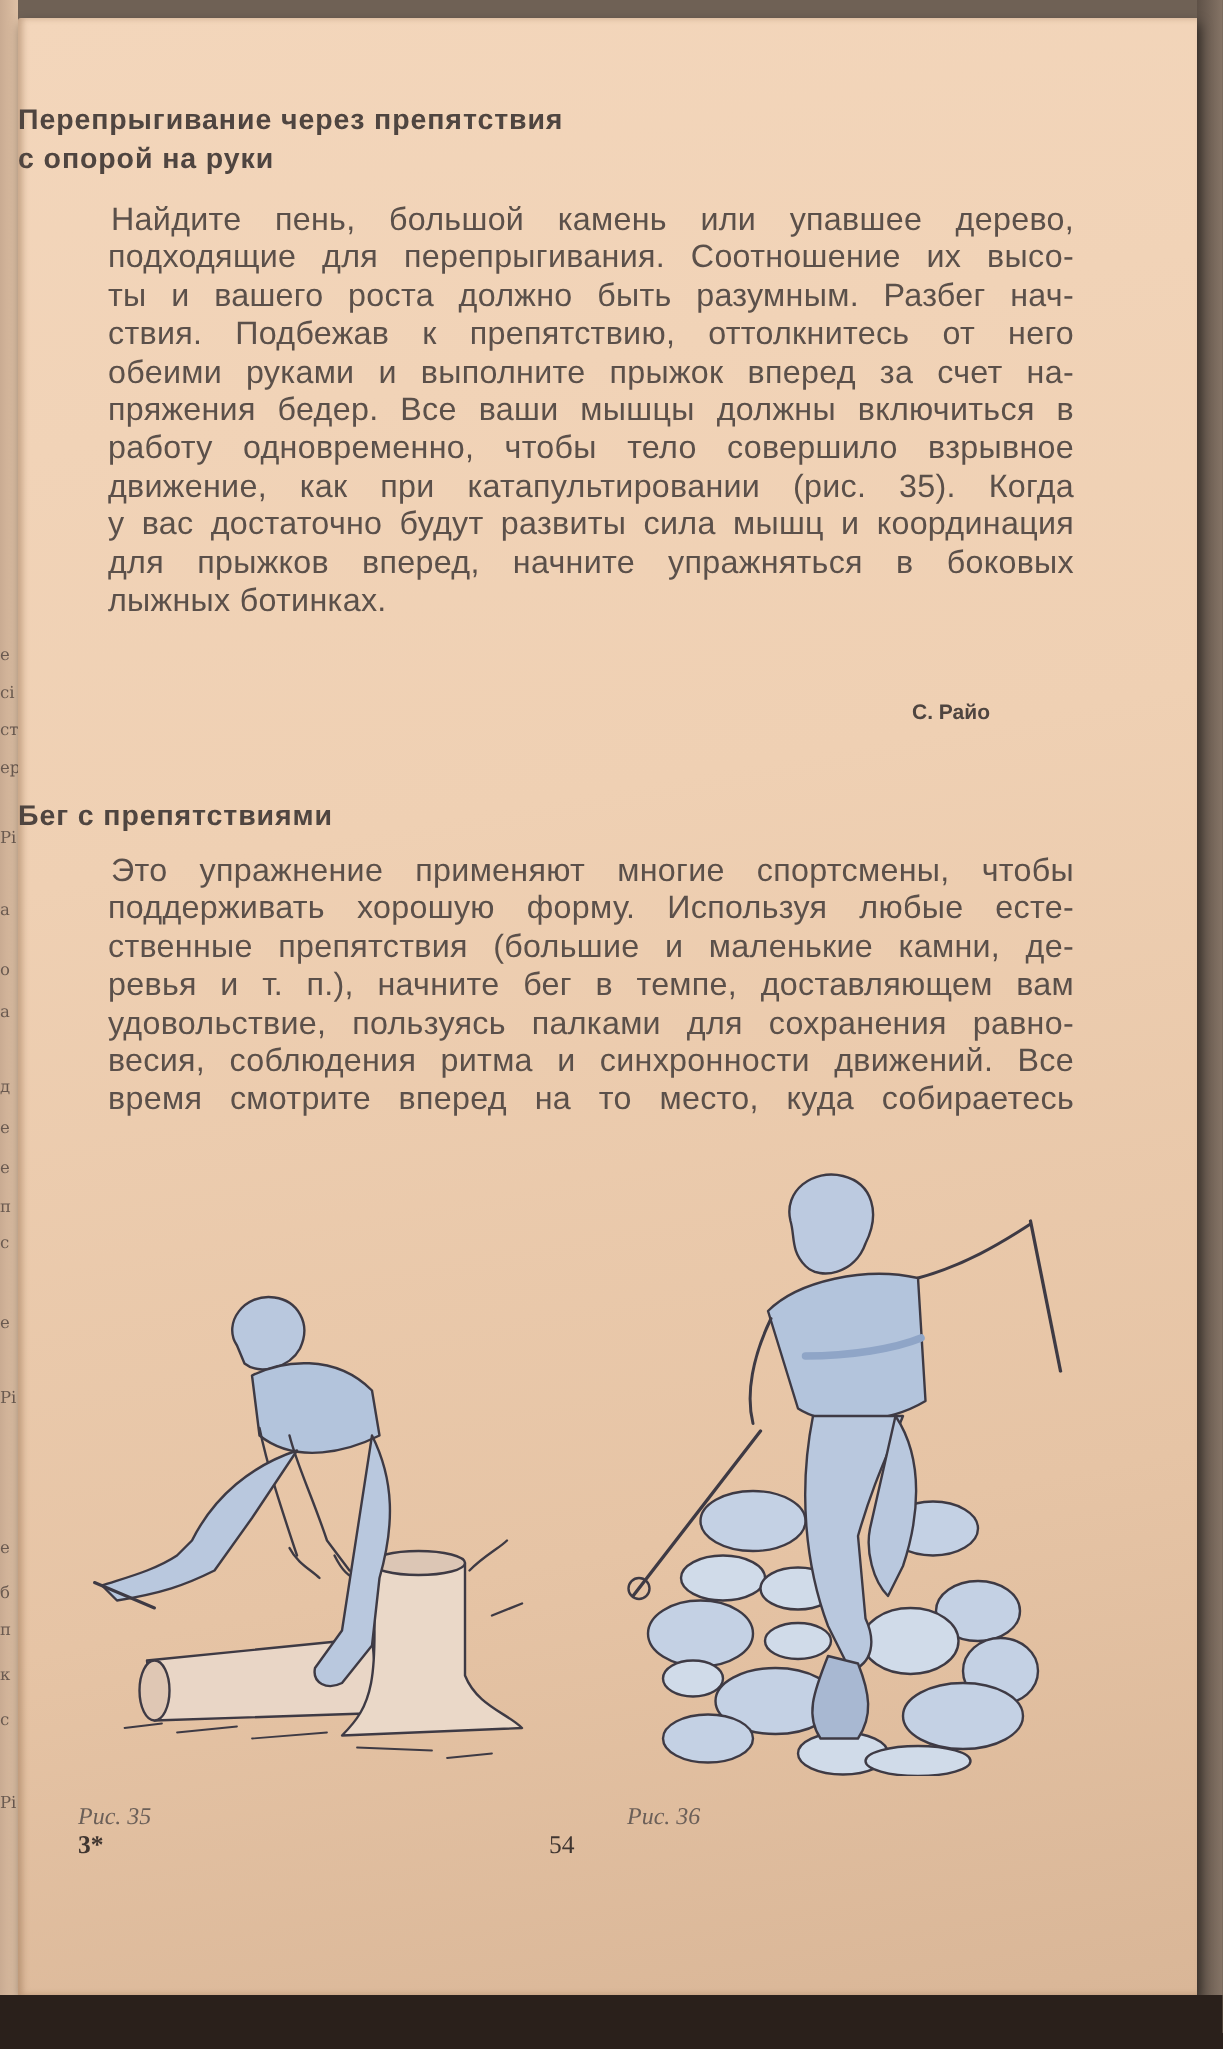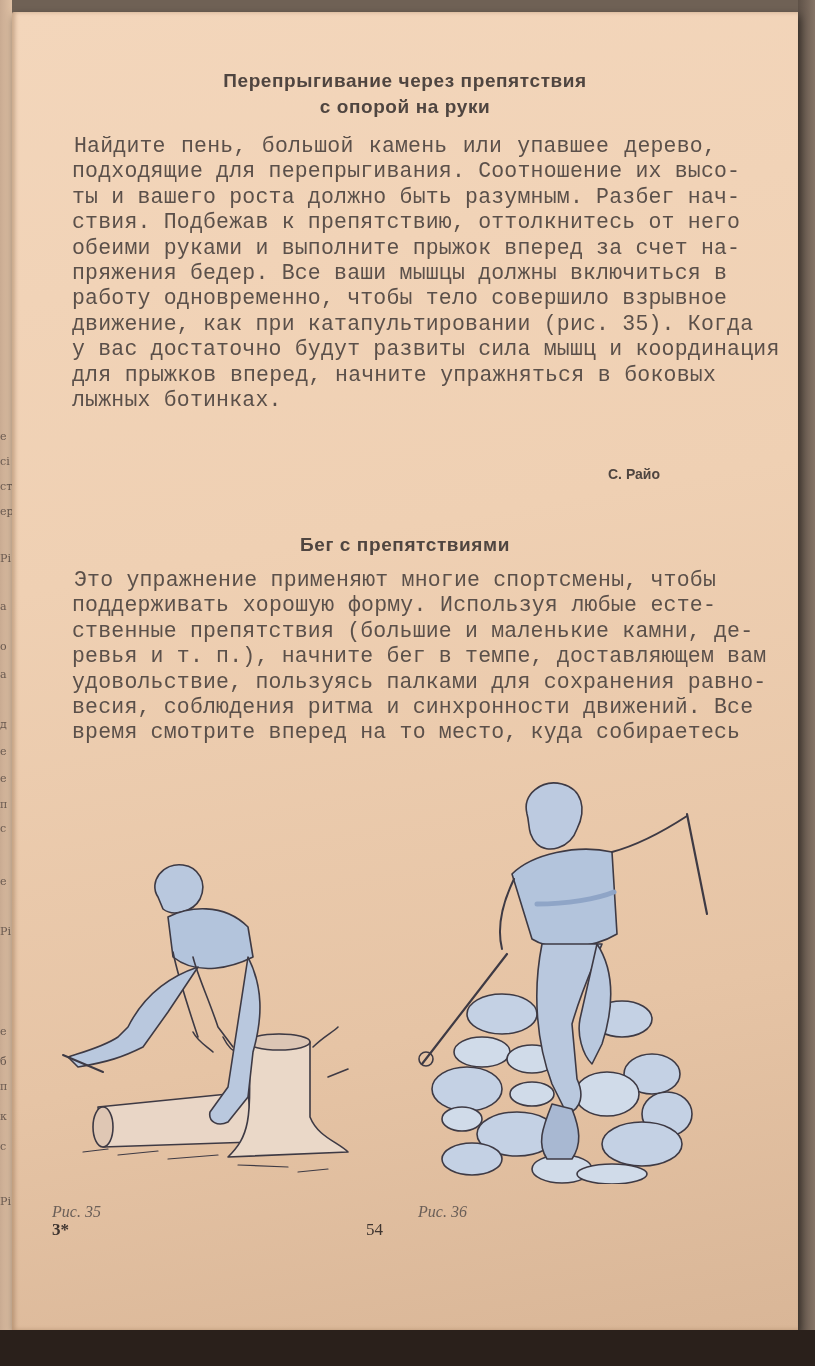--- a/index.html
+++ b/index.html
@@ -25,28 +25,28 @@
     }
     .bottom-shadow {
       position: absolute; left: 0; top: 1330px; width: 815px; height: 36px;
       background: #2a201b;
     }
     .right-edge {
       position: absolute; left: 798px; top: 0; width: 17px; height: 1366px;
       background: linear-gradient(to right, #5e5147, #857466);
     }
     .section-title {
-      position: absolute; left: 0; width: 786px; text-align: center;
+      position: absolute; left: 0; width: 786px; text-align: left;
       font-family: "Liberation Sans", sans-serif;
       font-weight: bold; font-size: 19px; color: #4f4540;
       letter-spacing: 0.6px; line-height: 26px;
     }
     .para {
       position: absolute; left: 60px; width: 644px;
-      font-family: Liberation Mono, monospace;
+      font-family: Liberation Sans, sans-serif;
       font-size: 21.5px; line-height: 25.4px; color: #5b504a;
       text-align: justify; margin: 0;
       letter-spacing: 0.2px;
     }
     .para .line { display: block; text-align: justify; text-align-last: justify; white-space: nowrap; }
     .para .line.last { text-align-last: left; }
     .author {
       position: absolute; left: 540px; width: 164px; text-align: center;
       font-family: "Liberation Sans", sans-serif; font-weight: bold;
       font-size: 14px; color: #4f4540;

